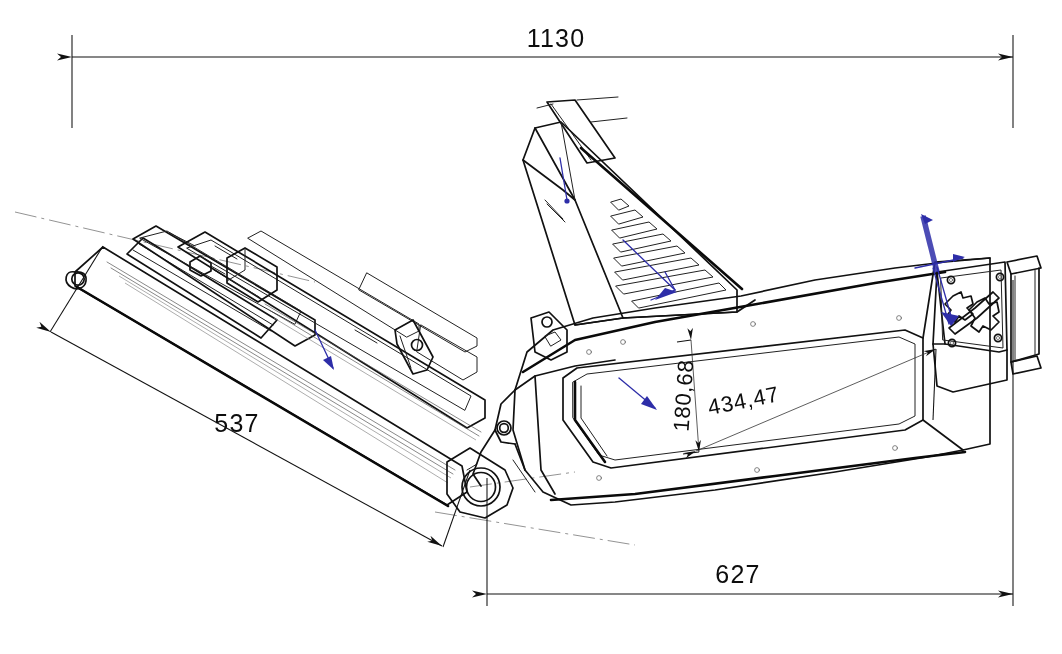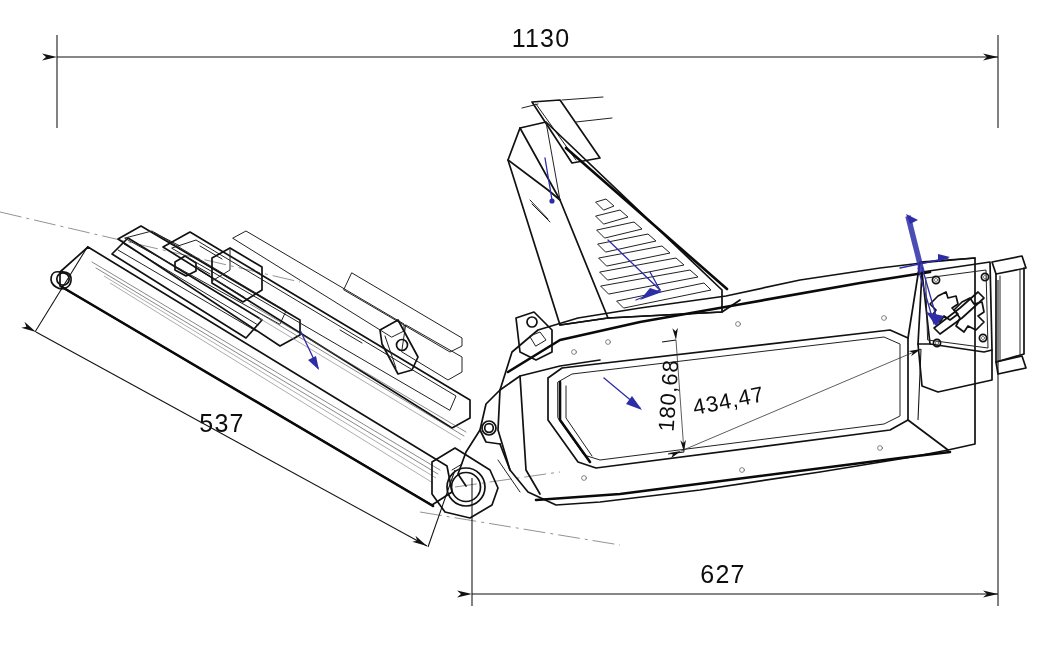--- a/index.html
+++ b/index.html
@@ -9,21 +9,21 @@
   }
   body {
     width: 1062px;
     height: 654px;
     font-family: "Liberation Sans", sans-serif;
     overflow: hidden;
     position: relative;
   }
   #drawing-root {
     position: absolute;
-    left: 0;
+    left: 15px;
     top: 0;
     width: 938px;
     height: 654px;
   }
   svg.cad {
     display: block;
     width: 1062px;
     height: 654px;
     background: #ffffff;
   }

